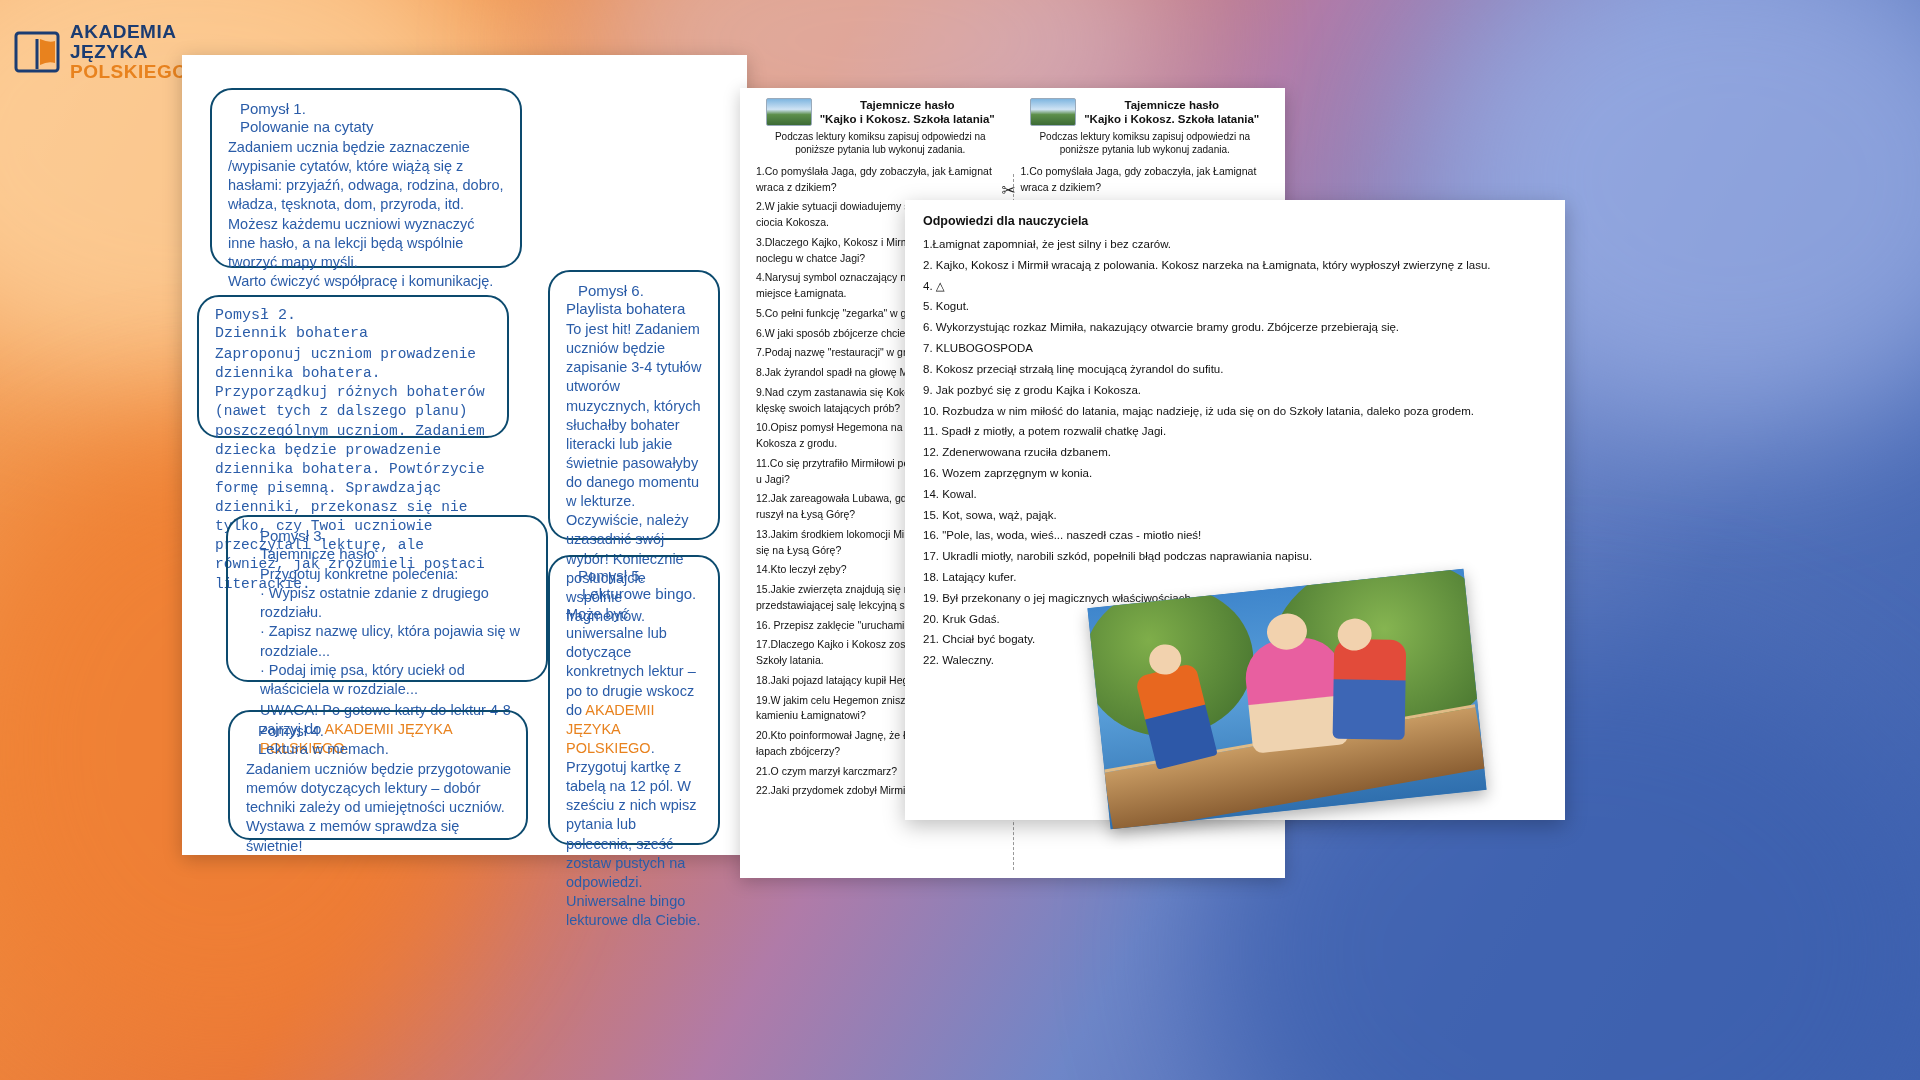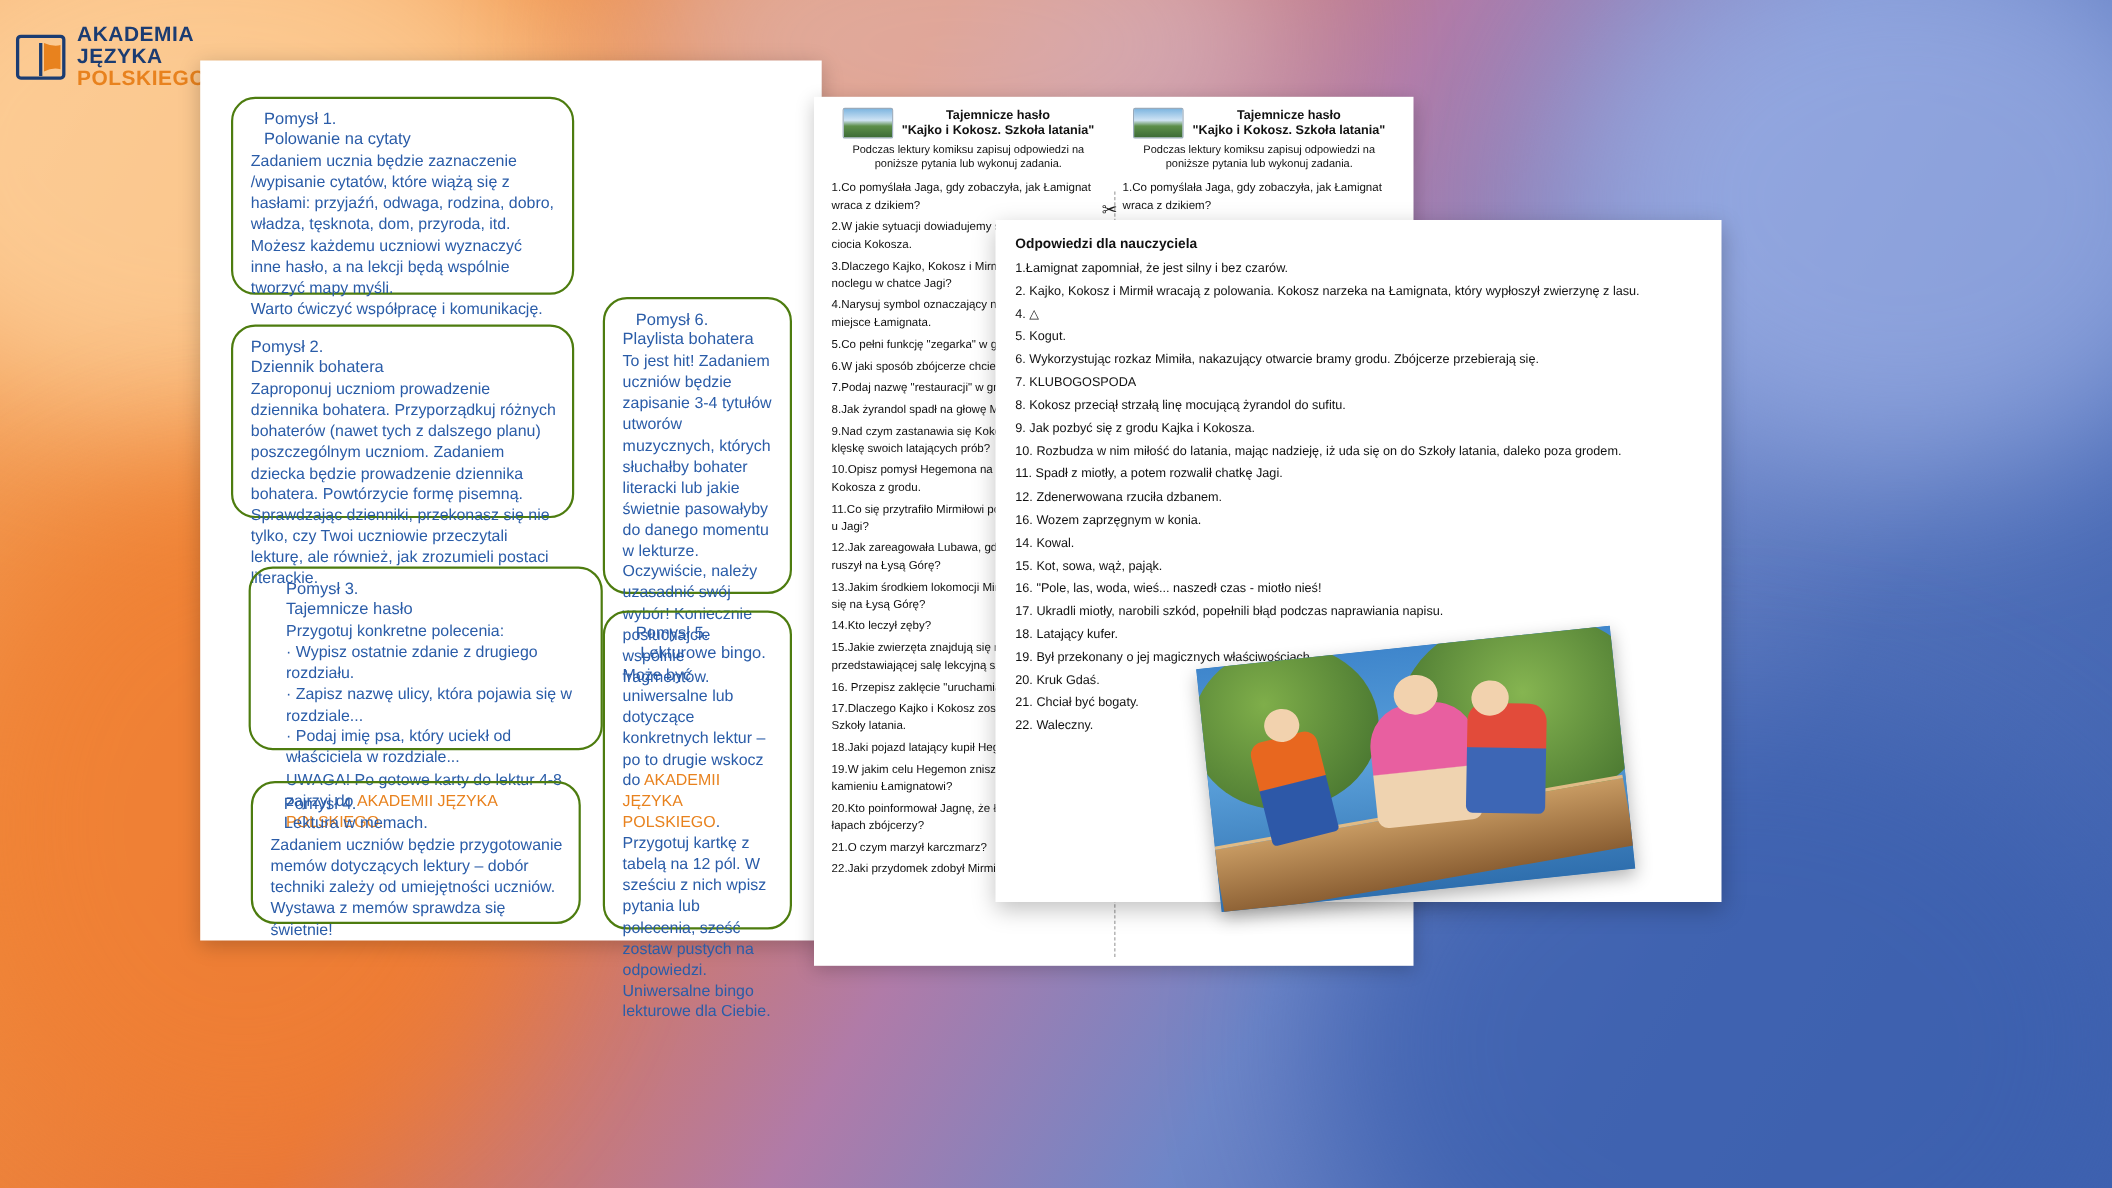--- a/index.html
+++ b/index.html
@@ -23,21 +23,21 @@
   .logo-l1{font-size:19px;font-weight:bold;color:#1b3c72;letter-spacing:.5px;}
   .logo-l2{font-size:19px;font-weight:bold;color:#1b3c72;letter-spacing:.5px;}
   .logo-l3{font-size:19px;font-weight:bold;color:#e8821e;letter-spacing:.5px;}
 
   
   .poster{
     position:absolute;left:182px;top:55px;width:565px;height:800px;
     background:#ffffff;box-shadow:0 4px 18px rgba(0,0,0,.22);
   }
   .idea-box{
-    position:absolute;border:2px solid #4d7c0f;border-radius:22px;
+    position:absolute;border:2px solid #0c4a6e;border-radius:22px;
     padding:10px 14px 12px 16px;box-sizing:border-box;
     color:#2a5ca8;
   }
   .idea-title{font-size:15px;color:#2a5ca8;margin:0 0 1px 12px;}
   .idea-sub{font-size:15px;color:#2a5ca8;margin:0 0 3px 12px;}
   .idea-body{font-size:14.5px;line-height:1.32;color:#2a5ca8;margin:0;}
   .idea-body .hl{color:#e8821e;}
 
   
   .circle-wrap{position:absolute;left:548px;top:60px;width:190px;height:185px;}
@@ -143,21 +143,21 @@
     <div class="circle-text">Pomysły na zaangażowanie czytelnicze uczniów</div>
   </div>
 
   <div class="idea-box" style="left:28px;top:33px;width:312px;height:180px;">
     <div class="idea-title">Pomysł 1.</div>
     <div class="idea-sub">Polowanie na cytaty</div>
     <div class="idea-body" style="white-space:pre-line;">Zadaniem ucznia będzie zaznaczenie /wypisanie cytatów, które wiążą się z hasłami: przyjaźń, odwaga, rodzina, dobro, władza, tęsknota, dom, przyroda, itd. Możesz każdemu uczniowi wyznaczyć inne hasło, a na lekcji będą wspólnie tworzyć mapy myśli.
 Warto ćwiczyć współpracę i komunikację.</div>
   </div>
 
-  <div class="idea-box" style="left:28px;top:240px;width:312px;height:176px;">
+  <div class="idea-box" style="left:15px;top:240px;width:312px;height:143px;font-family:Liberation Mono, monospace;">
     <div class="idea-title" style="margin-left:0;">Pomysł 2.</div>
     <div class="idea-sub" style="margin-left:0;">Dziennik bohatera</div>
     <div class="idea-body">Zaproponuj uczniom prowadzenie dziennika bohatera. Przyporządkuj różnych bohaterów (nawet tych z dalszego planu) poszczególnym uczniom. Zadaniem dziecka będzie prowadzenie dziennika bohatera. Powtórzycie formę pisemną. Sprawdzając dzienniki, przekonasz się nie tylko, czy Twoi uczniowie przeczytali lekturę, ale również, jak zrozumieli postaci literackie.</div>
   </div>
 
   <div class="idea-box" style="left:44px;top:460px;width:322px;height:167px;padding-left:32px;">
     <div class="idea-title" style="margin-left:0;">Pomysł 3.</div>
     <div class="idea-sub" style="margin-left:0;">Tajemnicze hasło</div>
     <div class="idea-body" style="white-space:pre-line;">Przygotuj konkretne polecenia:
 · Wypisz ostatnie zdanie z drugiego rozdziału.

